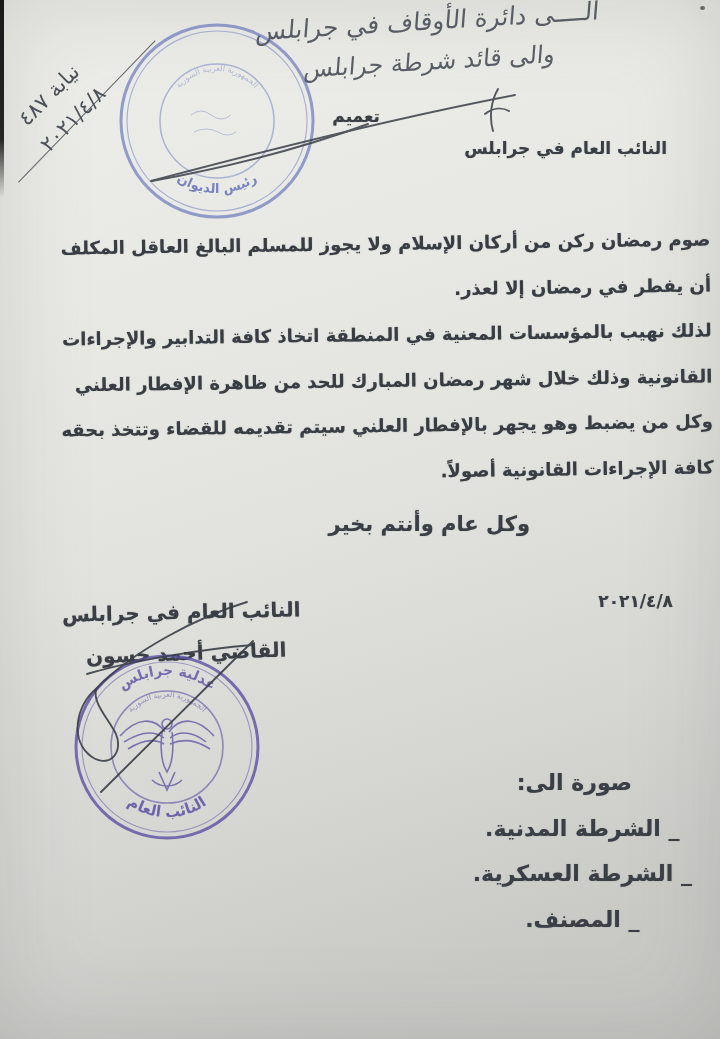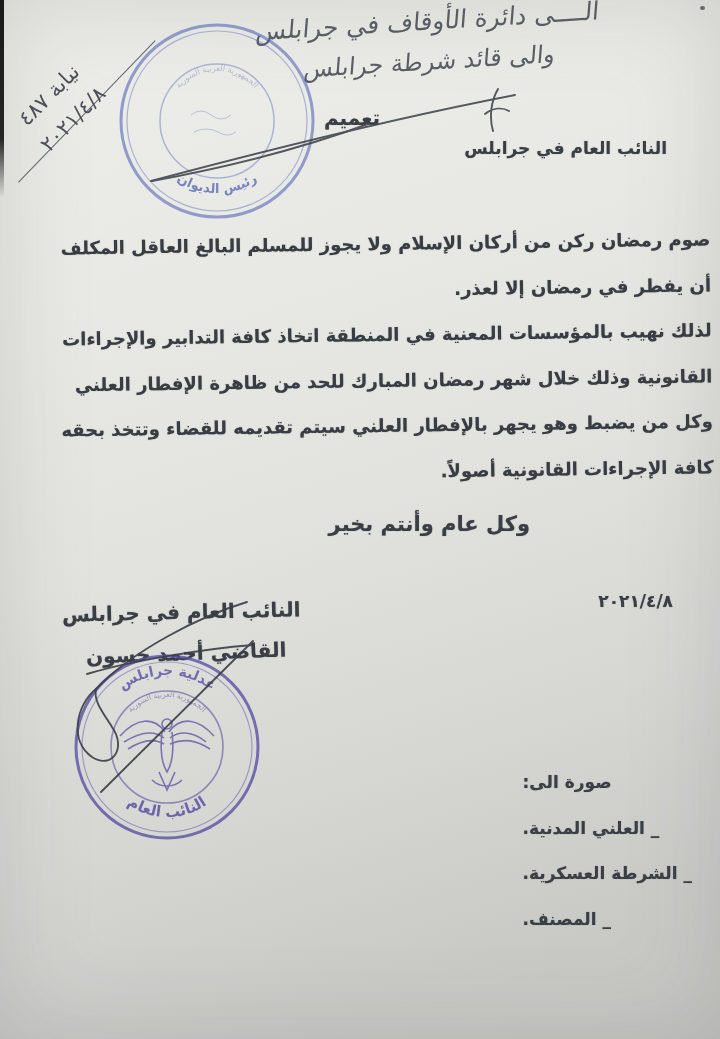--- a/index.html
+++ b/index.html
@@ -4,32 +4,32 @@
 <style>
   html,body{margin:0;padding:0;background:#9a9a98;}
   .page{
     position:relative;width:720px;height:1039px;overflow:hidden;
     font-family:"DejaVu Sans",sans-serif;direction:rtl;
     background:linear-gradient(163deg,#edeee9 0%,#e8e9e4 28%,#e2e3de 48%,#d6d7d3 70%,#c9cac6 88%,#c5c6c2 100%);
     box-shadow:inset 0 0 90px rgba(110,110,105,.22);
   }
   .print{position:absolute;color:#3a3e45;font-weight:bold;white-space:nowrap;
          text-shadow:0 0 1px rgba(58,62,69,.5);}
-  .doc-type{top:106px;right:340px;font-size:20px;}
+  .doc-type{top:106px;right:340px;font-size:17px;}
   .addressee{top:138px;right:53px;font-size:17px;}
   .body-text{position:absolute;top:221px;right:8px;width:660px;text-align:right;
              font-size:18px;line-height:45.5px;color:#383c43;font-weight:bold;
              transform:rotate(-0.8deg);text-shadow:0 0 1px rgba(56,60,67,.5);}
   .body-text div{white-space:nowrap;}
   .closing{top:512px;right:190px;font-size:21px;}
   .sig-date{top:591px;right:47px;font-size:17px;letter-spacing:1px;}
   .sig-title{top:600px;left:62px;font-size:20px;transform:rotate(-1.3deg);}
   .sig-name{top:641px;left:86px;font-size:20px;transform:rotate(-2deg);}
-  .copy-list{position:absolute;top:760px;right:28px;text-align:left;
-             font-size:17px;line-height:45.5px;color:#3a3e45;font-weight:bold;
+  .copy-list{position:absolute;top:760px;right:28px;text-align:center;
+             font-size:22px;line-height:45.5px;color:#3a3e45;font-weight:bold;
              text-shadow:0 0 1px rgba(58,62,69,.5);}
   .copy-list .heading{margin-left:0;margin-right:16px;}
   .copy-list div{white-space:nowrap;}
   .handnote{position:absolute;top:6px;right:122px;width:480px;text-align:right;
             font-size:25px;line-height:40px;color:#4d525b;font-weight:500;
             transform:rotate(-3.5deg) skewX(-8deg);opacity:.92;letter-spacing:.5px;}
   .handnote .l2{margin-right:41px;font-size:24px;}
   .ref-block{position:absolute;left:-19px;top:73px;width:160px;text-align:center;
              font-size:21px;line-height:34px;color:#4b5058;
              transform:rotate(-45deg);font-weight:500;}
@@ -140,18 +140,18 @@
     <g fill="none" stroke="#3a3e47" stroke-width="1.9" stroke-linecap="round" opacity=".9">
       <path d="M253 641 L 101 792"></path>
       <path d="M96 689 C 76 705, 69 741, 92 757 C 112 770, 127 748, 112 727 C 104 714, 93 701, 96 689"></path>
       <path d="M96 689 C 132 651, 200 616, 247 602"></path>
       <path d="M87 674 C 130 661, 202 649, 253 645"></path>
     </g>
   </svg>
 
   <div class="copy-list">
     <div class="heading">صورة الى:</div>
-    <div>_ العلني المدنية.</div>
+    <div>_ الشرطة المدنية.</div>
     <div>_ الشرطة العسكرية.</div>
     <div>_ المصنف.</div>
   </div>
 
 </div>
 
 </body></html>

